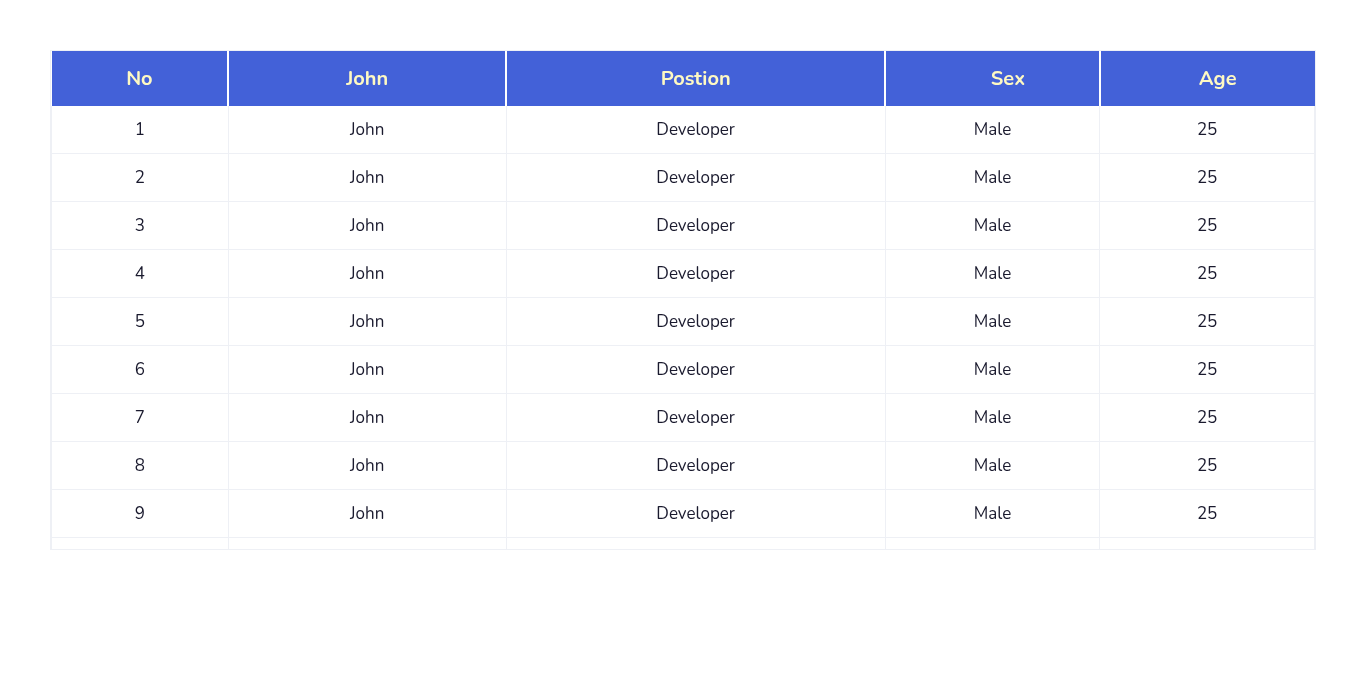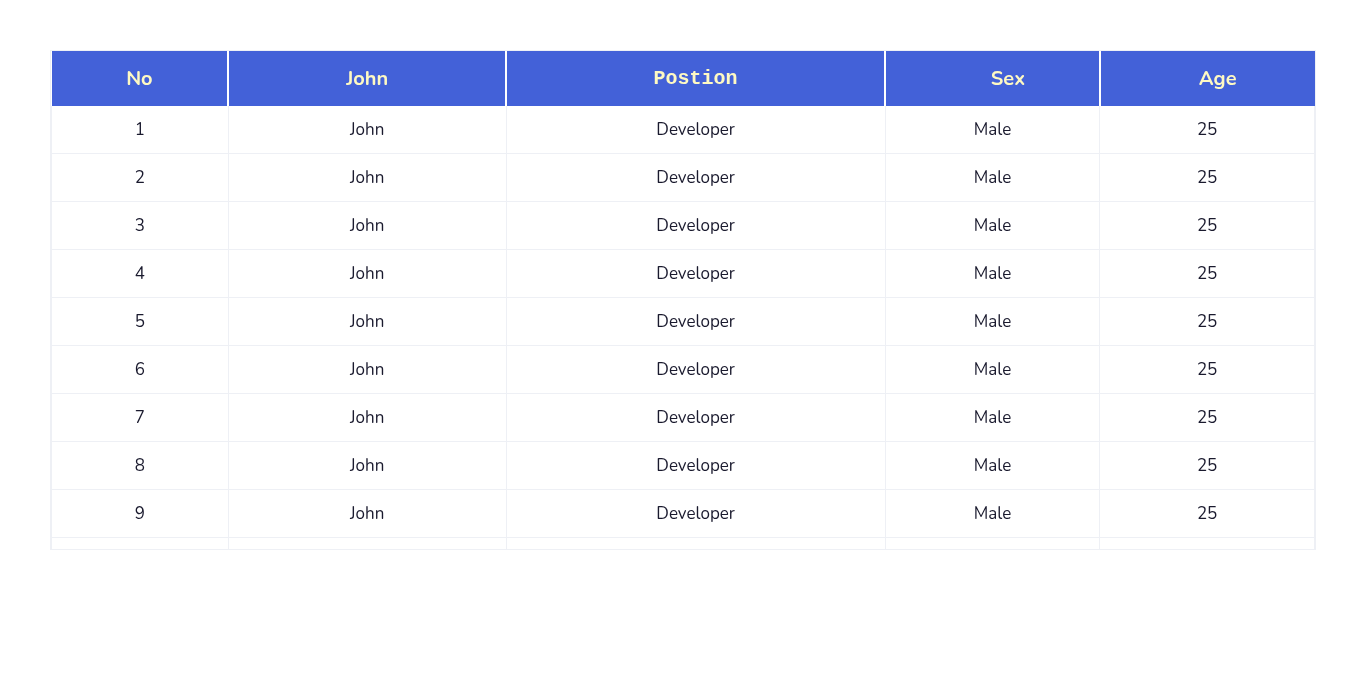--- a/index.html
+++ b/index.html
@@ -31,21 +31,20 @@
       padding: 14px 12px;
       text-align: center;
       border-right: 2px solid #ffffff;
     }
     thead th:last-child {
       border-right: none;
       padding-left: 32px;
     }
     thead th.col-position {
       width: 30%;
-      font-family: Liberation Mono, monospace;
     }
     thead th.col-no {
       width: 14%;
     }
     thead th.col-name {
       width: 22%;
     }
     thead th.col-sex {
       width: 17%;
       padding-left: 43px;

